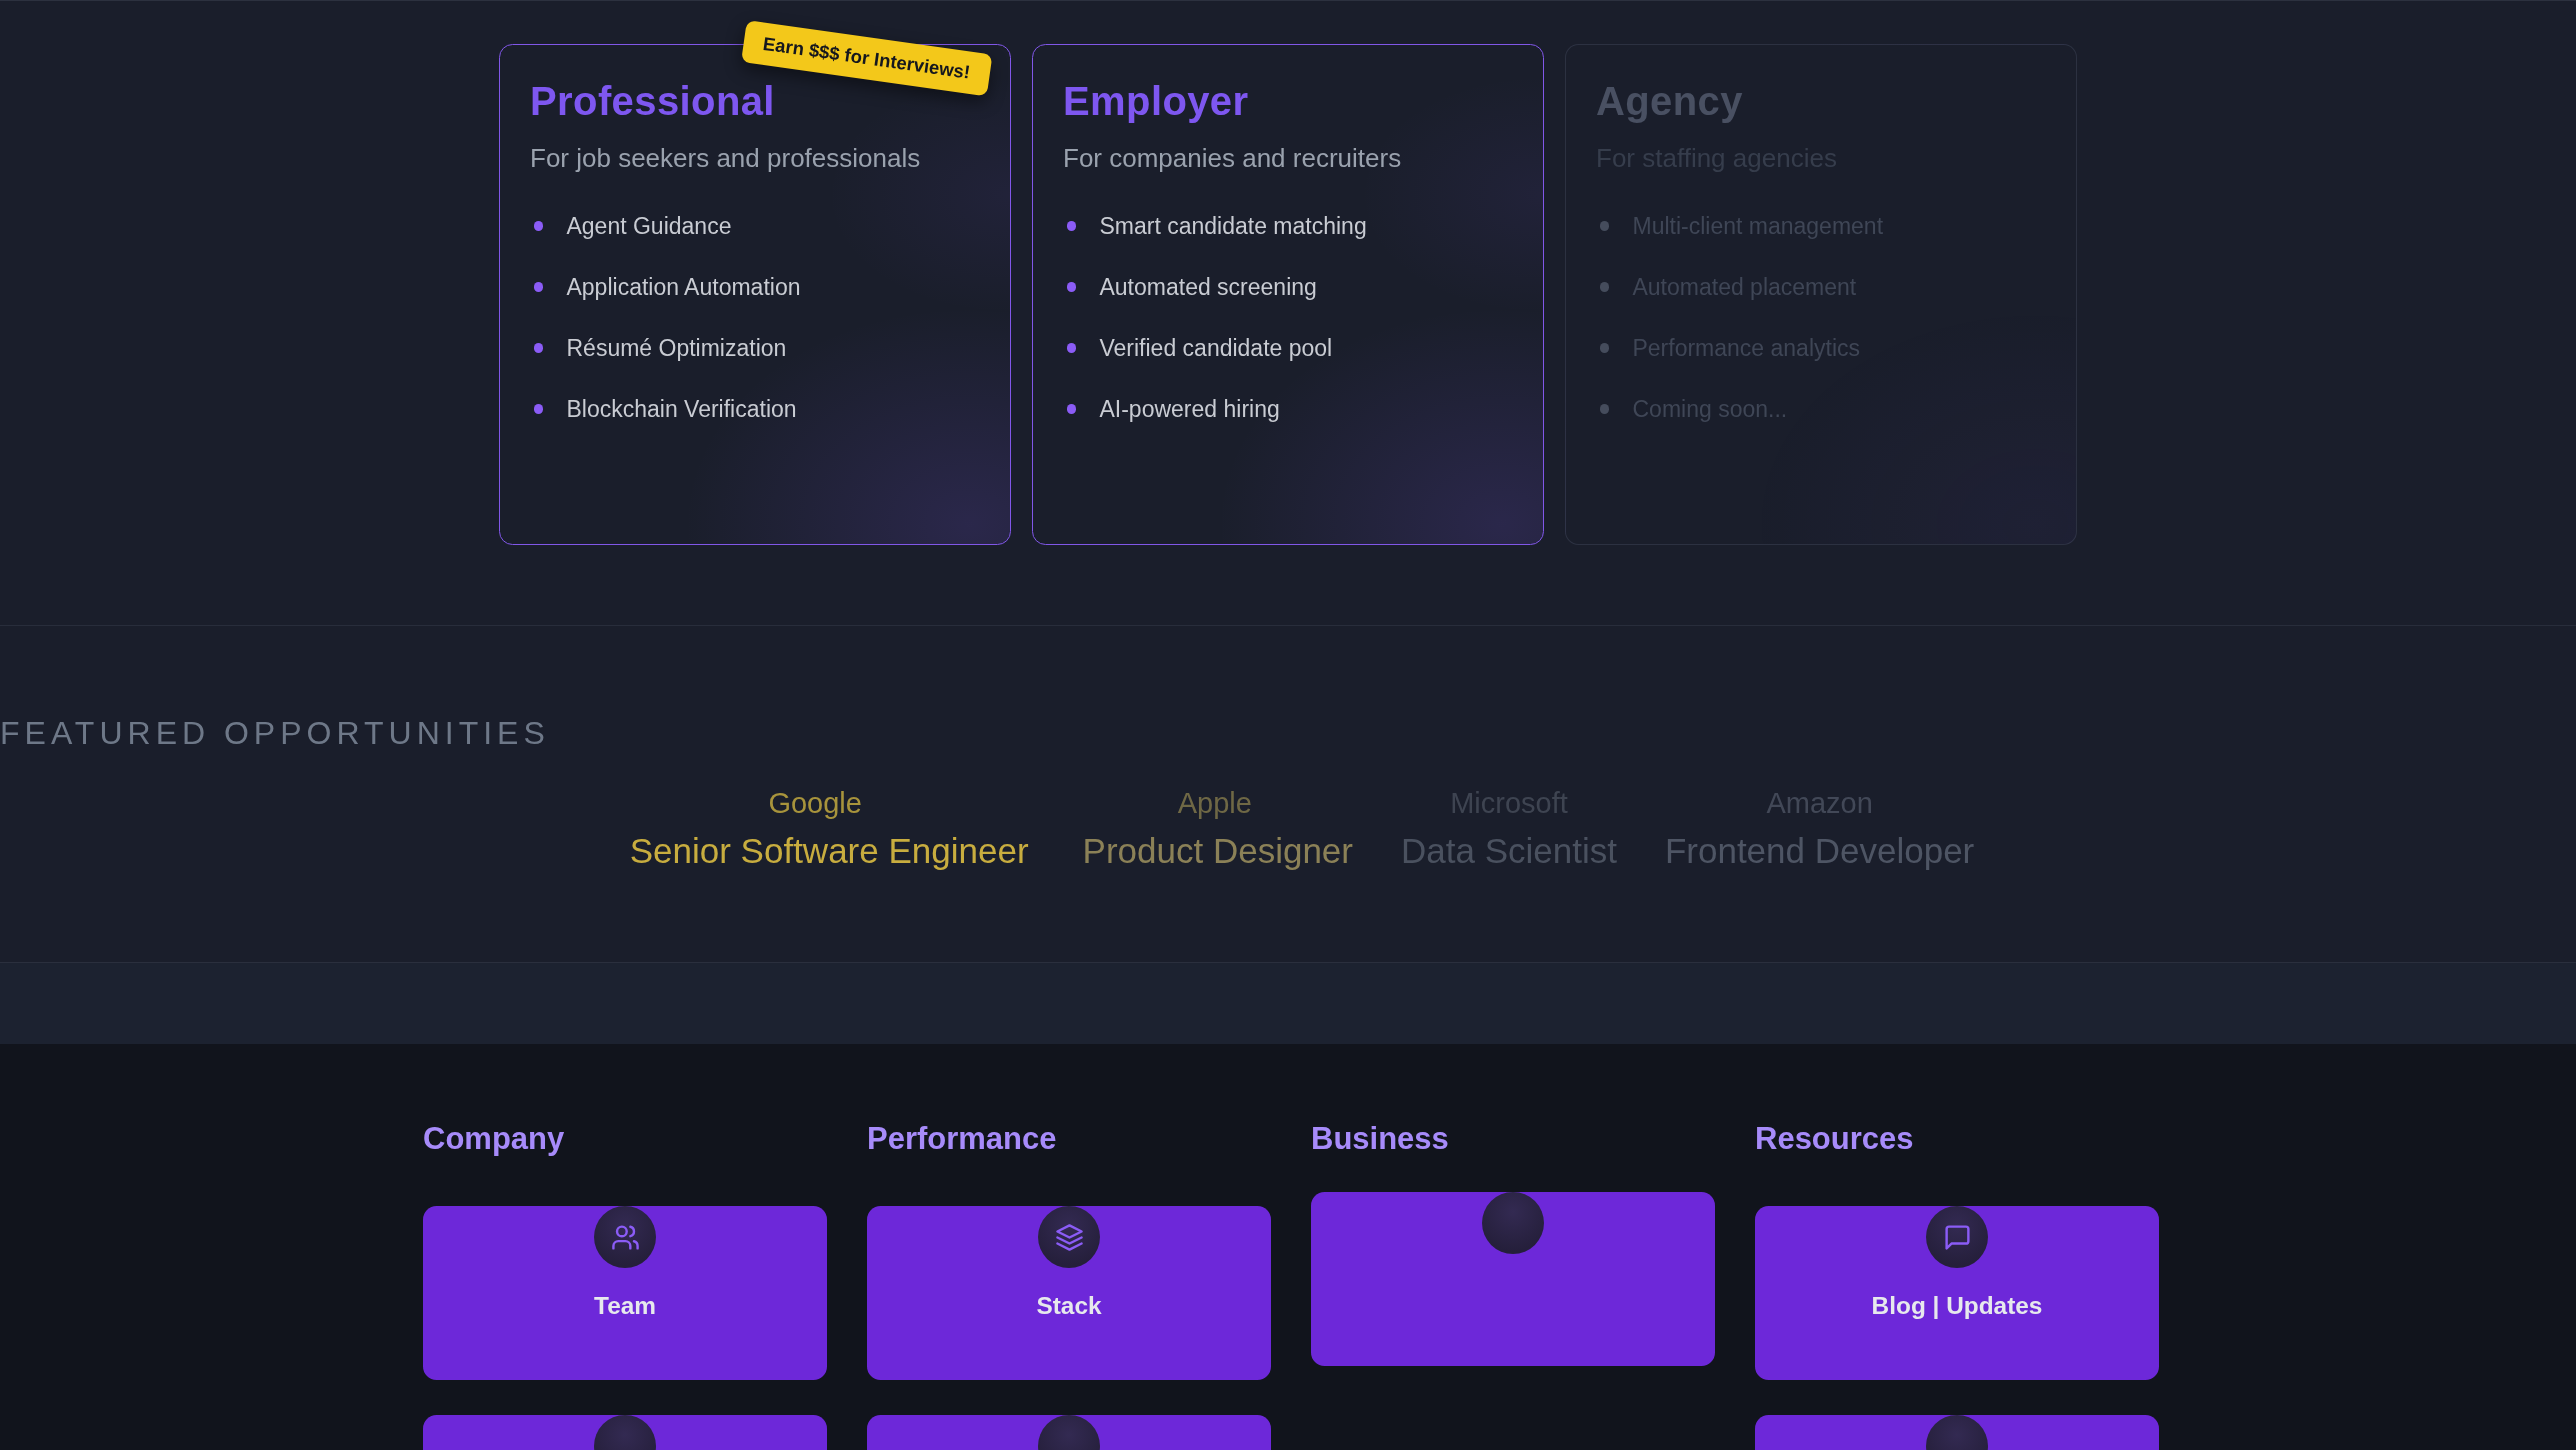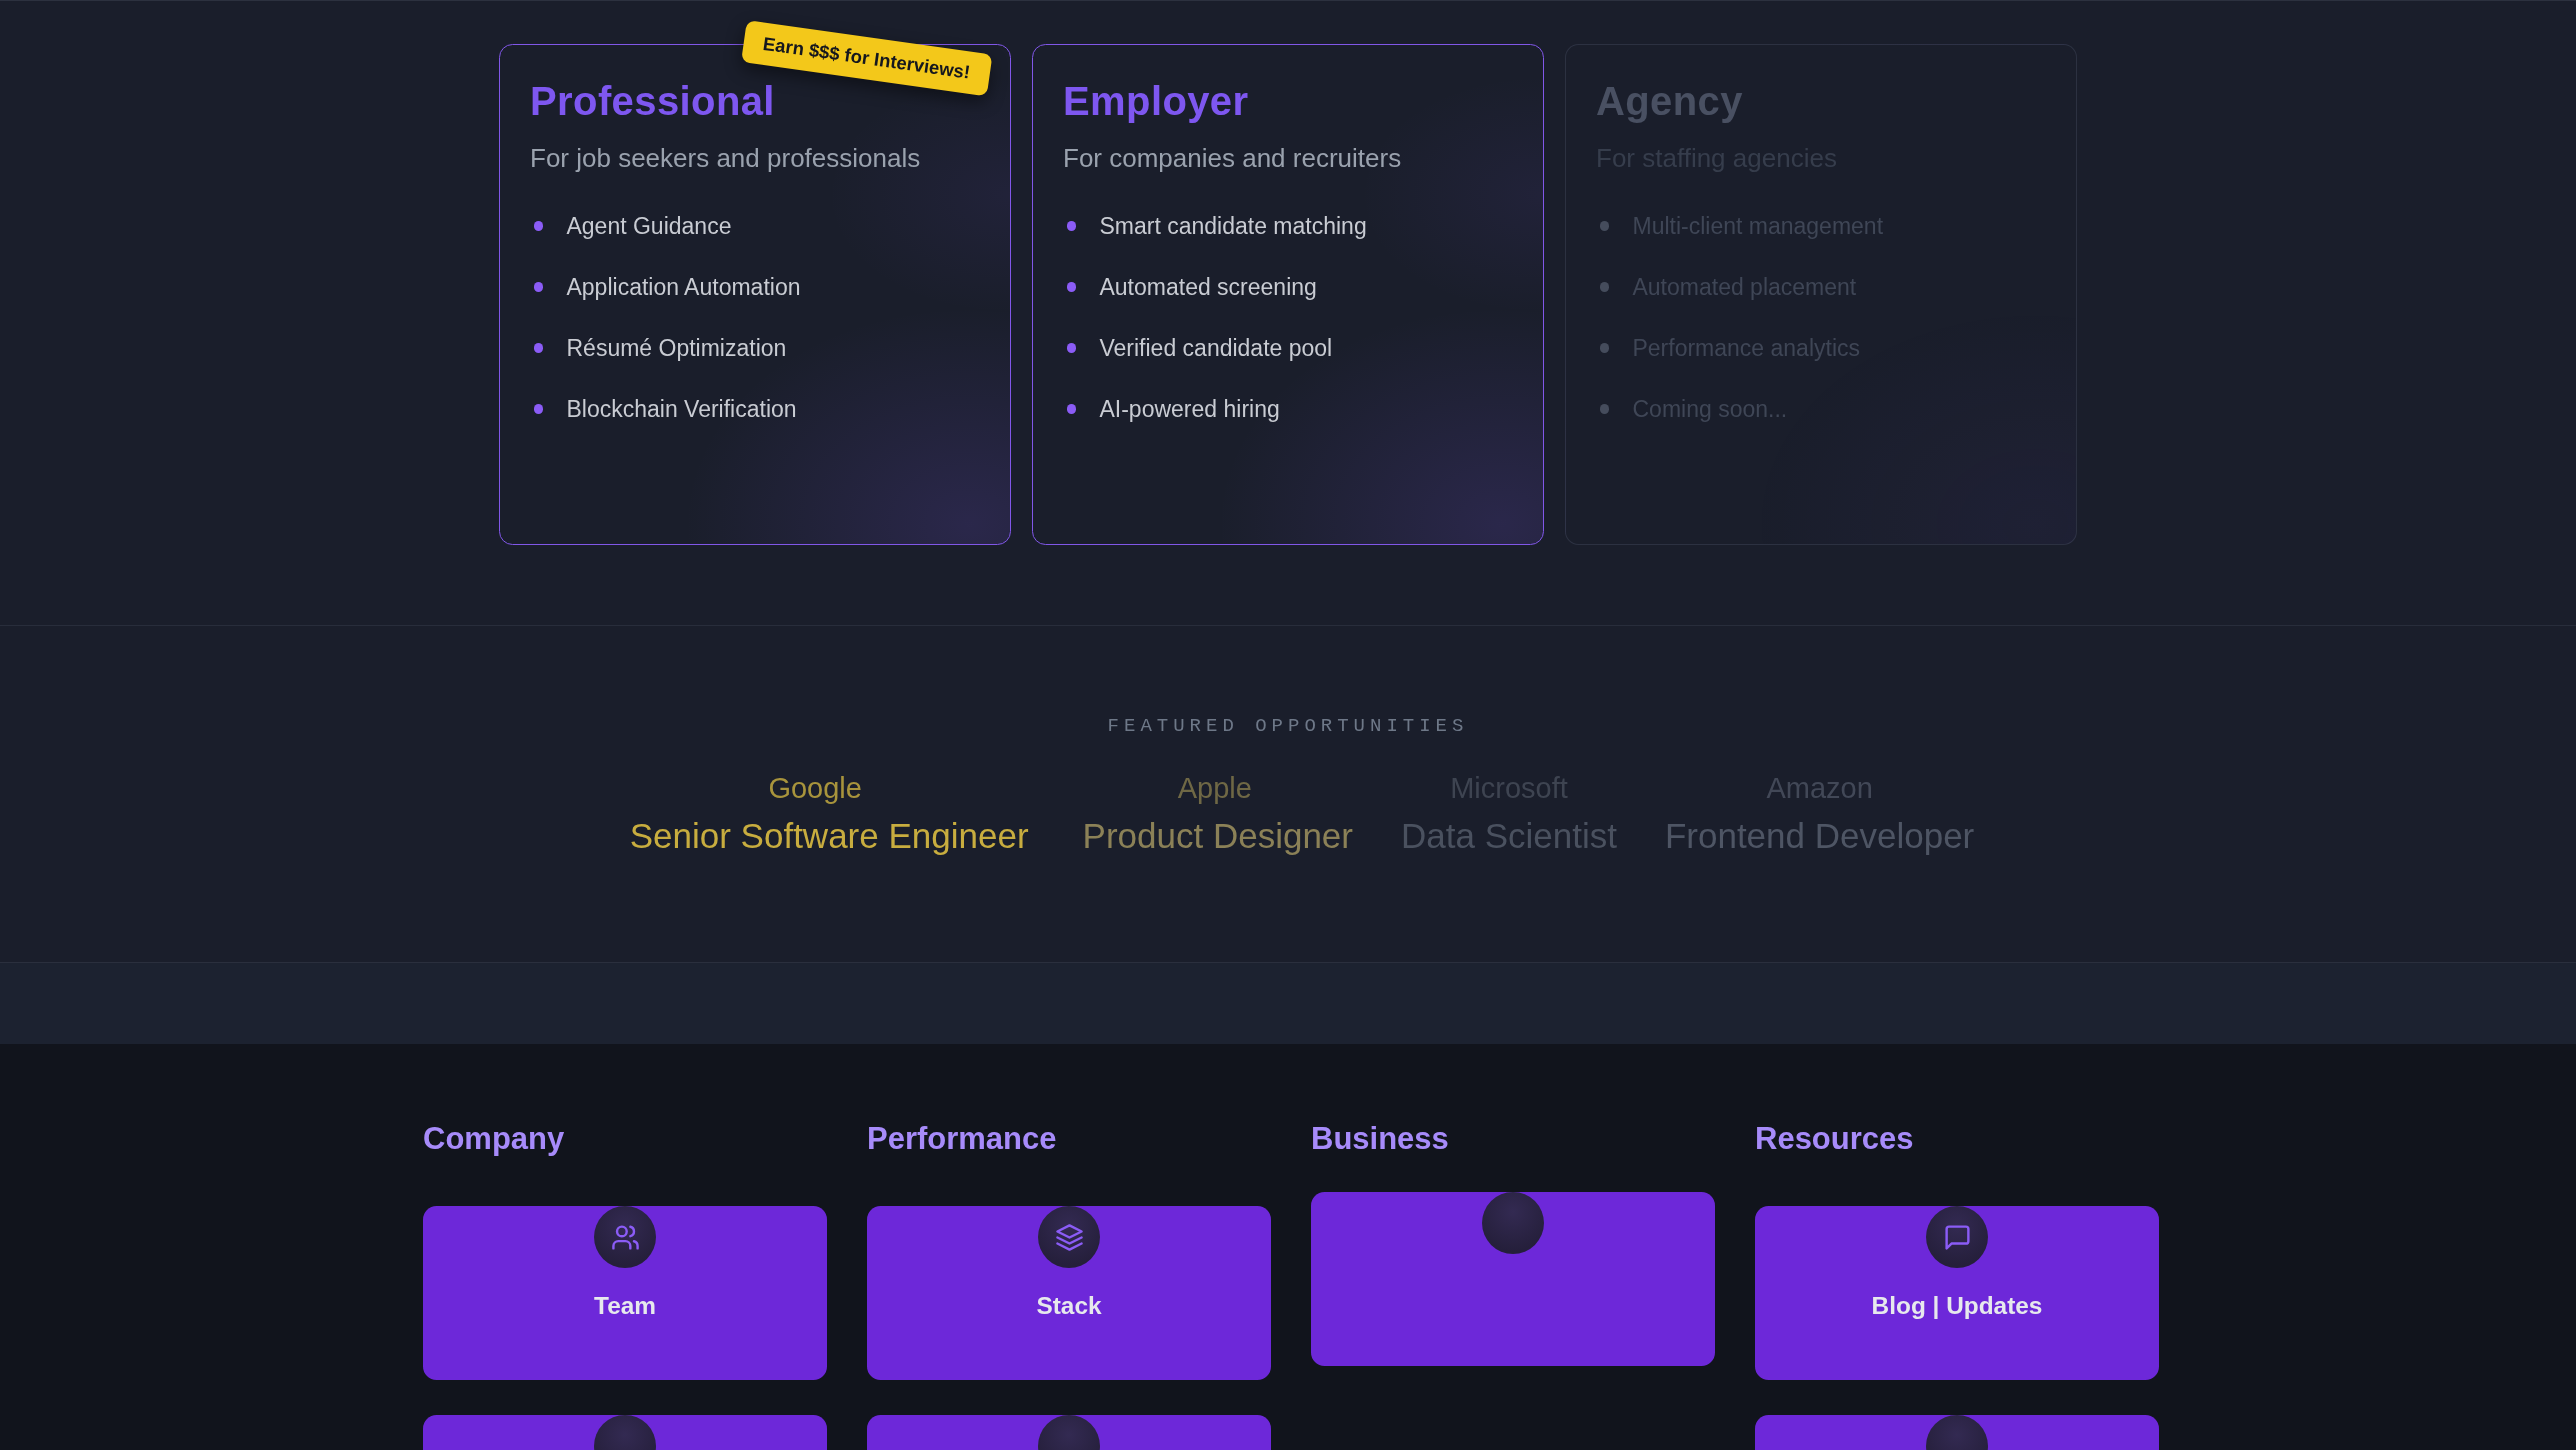--- a/index.html
+++ b/index.html
@@ -98,25 +98,24 @@
     white-space:nowrap;
   }
 
   
   .featured{
     height:336px;
     box-sizing:border-box;
     padding-top:89px;
   }
   .featured-heading{
-    text-align:center;
-    font-size:19px;
+    text-align:left;
+    font-size:32px;
     letter-spacing:5px;
     color:#6e7888;
-    font-family:Liberation Mono, monospace;
   }
   .jobs{
     margin-top:35px;
     display:flex;
     justify-content:center;
     align-items:flex-start;
     gap:48px;
   }
   .job{ text-align:center; cursor:default; }
   .job-company{ font-size:29px; margin-bottom:11px; }

